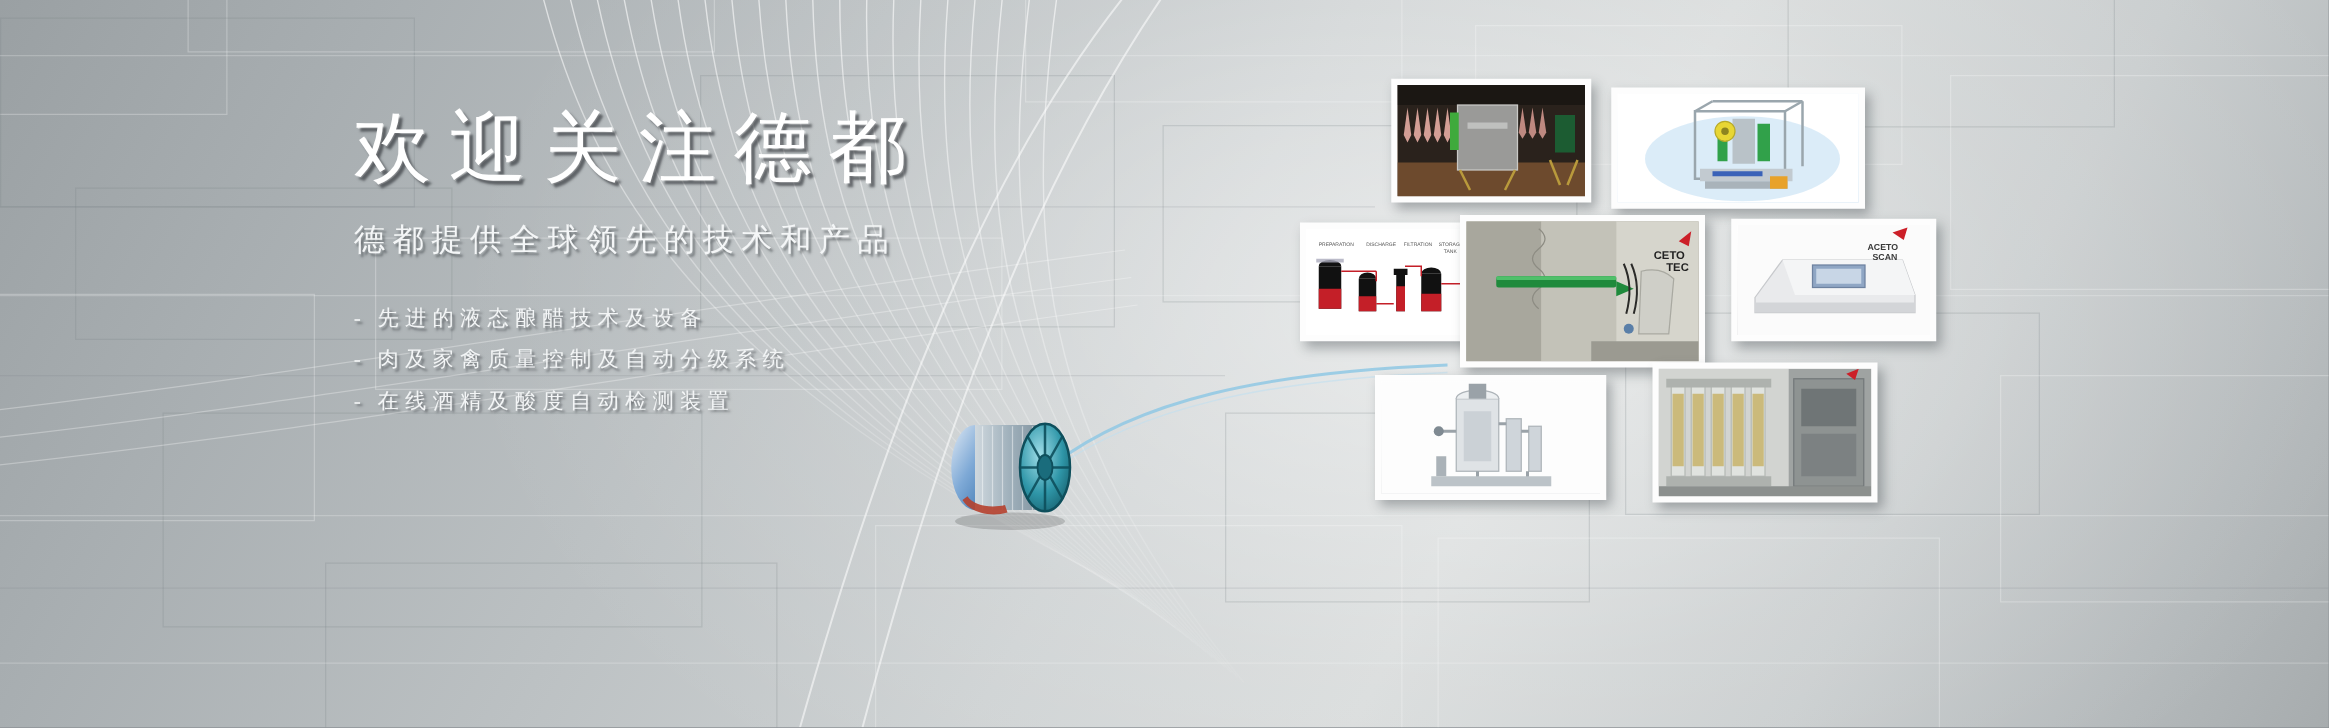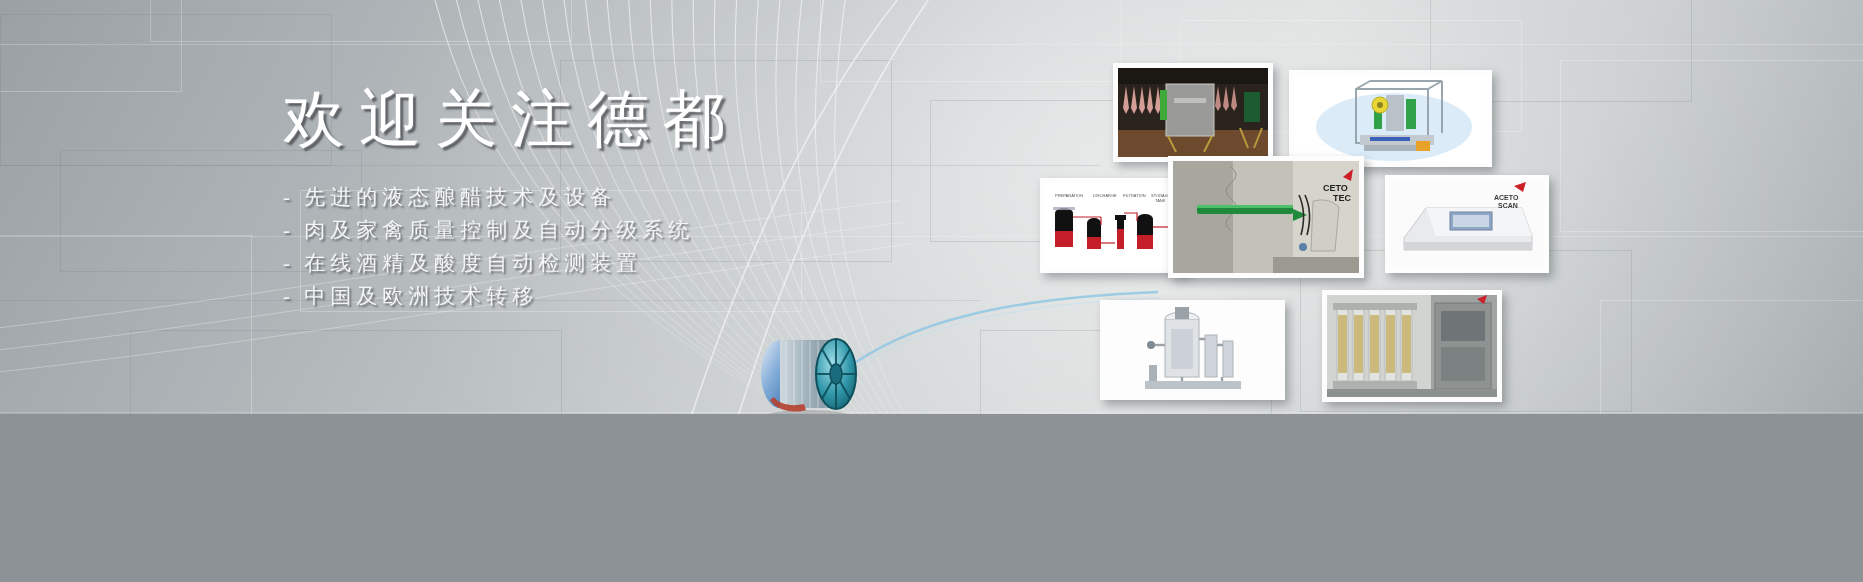--- a/index.html
+++ b/index.html
@@ -1,20 +1,20 @@
 <!DOCTYPE html>
 <html><head>
 <meta charset="utf-8">
 <title>Banner</title>
 <style>
   html,body{margin:0;padding:0;background:#8d9296;}
   body{width:1863px;height:582px;overflow:hidden;
        font-family:"Liberation Sans","DejaVu Sans",sans-serif;}
 
-  #banner{position:relative;width:1863px;height:414px;overflow:hidden;
+  #banner{position:relative;width:1863px;height:582px;overflow:hidden;
     background:
       radial-gradient(ellipse 1100px 700px at 62% 42%, rgba(255,255,255,.50) 0%, rgba(255,255,255,.12) 42%, rgba(255,255,255,0) 72%),
       linear-gradient(118deg,#9aa0a3 0%,#a8aeb1 14%,#bcc1c3 33%,#ced2d3 50%,#d8dbdb 64%,#c9cdce 80%,#b4b9bb 92%,#a7acae 100%);
   }
 
   
   .rects{position:absolute;inset:0;}
   .rct{position:absolute;border:1px solid rgba(255,255,255,.26);}
   .rct.dk{border-color:rgba(120,128,132,.22);}
   .hl{position:absolute;height:1px;background:rgba(255,255,255,.22);}
@@ -33,21 +33,21 @@
   }
   #subtitle{
     margin-top:24px;
     font-family:"Liberation Serif","DejaVu Serif",serif;
     font-size:25px;color:#f4f6f7;letter-spacing:6px;white-space:nowrap;
     text-shadow:2px 2px 2px rgba(50,54,58,.55);
   }
   #bullets{margin-top:30px;}
   .bullet{
     font-family:"Liberation Serif","DejaVu Serif",serif;
-    font-size:21px;line-height:33px;color:#f3f5f6;letter-spacing:5px;
+    font-size:17px;line-height:33px;color:#f3f5f6;letter-spacing:5px;
     white-space:nowrap;text-shadow:2px 2px 2px rgba(50,54,58,.58);
   }
   .bullet .dash{letter-spacing:4px;}
 
   
   #reel{position:absolute;left:748px;top:322px;width:125px;height:105px;}
 
   
   #connector{position:absolute;left:840px;top:280px;width:320px;height:150px;}
 
@@ -60,21 +60,21 @@
   
   #t1{left:1113px;top:63px;width:160px;height:99px;}
   #t1 .inner{background:linear-gradient(180deg,#231d19 0%,#3a2f26 38%,#5d4631 62%,#6b4a2f 100%);}
   
   #t2{left:1289px;top:70px;width:203px;height:97px;}
   #t2 .inner{background:linear-gradient(160deg,#ffffff 0%,#f2f8fd 45%,#cfe4f5 100%);}
   
   #t3{left:1040px;top:178px;width:148px;height:95px;}
   #t3 .inner{background:#ffffff;}
   
-  #t4{left:1168px;top:156px;width:196px;height:122px;}
+  #t4{left:1168px;top:172px;width:196px;height:122px;}
   #t4 .inner{background:linear-gradient(180deg,#cfcec6 0%,#b9b8ae 40%,#9c9b91 100%);}
   
   #t5{left:1385px;top:175px;width:164px;height:98px;}
   #t5 .inner{background:linear-gradient(180deg,#ffffff 0%,#f4f4f4 60%,#e3e4e5 100%);}
   
   #t6{left:1100px;top:300px;width:185px;height:100px;}
   #t6 .inner{background:linear-gradient(180deg,#ffffff 0%,#f6f7f8 55%,#e7e9ea 100%);}
   
   #t7{left:1322px;top:290px;width:180px;height:112px;}
   #t7 .inner{background:linear-gradient(180deg,#c9cbc9 0%,#b5b7b6 45%,#9a9c9b 100%);}
@@ -148,37 +148,34 @@
     </g>
     <g fill="none" stroke="#ffffff" stroke-opacity=".30" stroke-width="1">
       <path d="M-20,330 C240,300 520,250 900,200"></path>
       <path d="M-20,352 C250,322 530,272 905,222"></path>
       <path d="M-20,374 C260,344 540,294 910,244"></path>
     </g>
   </svg>
 
   <div id="copy">
     <div id="headline">欢迎关注德都</div>
+    <div id="subtitle">德都提供全球领先的技术和产品</div>
 
     <div id="bullets">
       <div class="bullet">
         <span class="dash">-</span>
         <span>先进的液态酿醋技术及设备</span>
       </div>
       <div class="bullet">
         <span class="dash">-</span>
         <span>肉及家禽质量控制及自动分级系统</span>
       </div>
       <div class="bullet">
         <span class="dash">-</span>
         <span>在线酒精及酸度自动检测装置</span>
-      </div>
-      <div class="bullet">
-        <span class="dash">-</span>
-        <span>中国及欧洲技术转移</span>
       </div>
     </div>
   </div>
 
   <svg id="connector" viewBox="0 0 320 150">
     <path d="M2,92 C70,40 170,18 318,12" fill="none" stroke="#8fc8e4" stroke-width="2.4" opacity=".85"></path>
     <path d="M2,96 C72,46 172,24 318,18" fill="none" stroke="#bfe0f0" stroke-width="1.2" opacity=".6"></path>
   </svg>
 
   <svg id="reel" viewBox="0 0 125 105">

